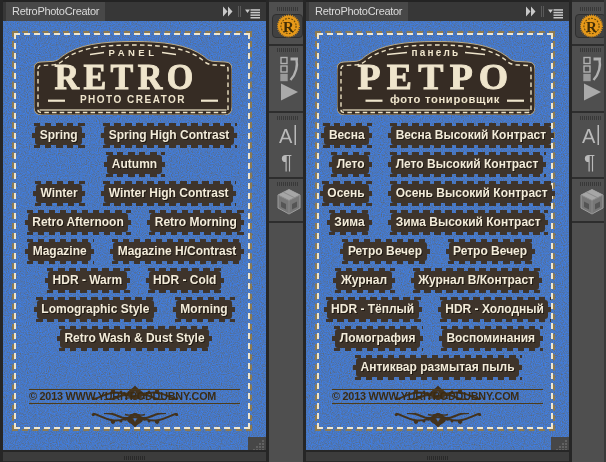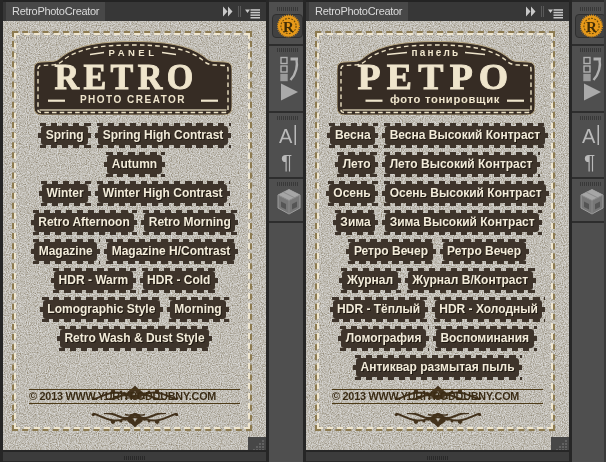--- a/index.html
+++ b/index.html
@@ -2,28 +2,28 @@
 <html><head><meta charset="utf-8">
 <style>
 html,body{margin:0;padding:0;width:606px;height:462px;background:#282828;overflow:hidden}
 body{font-family:"Liberation Sans",sans-serif;position:relative}
 .panel{position:absolute;top:0;width:303px;height:462px;background:#4f4f4f}
 #p1{left:0}#p2{left:303px}
 .edge{position:absolute;left:0;top:0;width:3px;height:462px;background:#262626;z-index:5}
 .tabbar{position:absolute;left:3px;top:0;width:263px;height:21px;background:#373737;border-top:2px solid #232323;box-sizing:border-box;z-index:3}
 .tab{position:absolute;left:3px;top:0;height:19px;background:#484848;color:#dadada;font-weight:normal;font-size:11px;line-height:19px;padding:0 6px;letter-spacing:-0.3px}
 .tabicons{position:absolute;right:5px;top:0;height:19px}
-.content{position:absolute;left:3px;top:21px;width:263px;height:429px;background:#e5e5e5;overflow:hidden}
+.content{position:absolute;left:3px;top:21px;width:263px;height:429px;background:#3b82f6;overflow:hidden}
 .noise{position:absolute;left:0;top:0}
 .frameD{position:absolute;left:9px;top:10px;width:240px;height:400px;border:2px dashed #8c7a50;box-sizing:border-box}
 .frameL{position:absolute;left:11px;top:12px;width:236px;height:396px;border:2px dashed #f0e7d0;box-sizing:border-box}
 .badge{position:absolute;left:31px;top:19px;will-change:transform}
 .rows{position:absolute;left:0;top:100px;width:263px}
 .row{height:29px;display:flex;justify-content:center;align-items:center}
-.btn{position:relative;background:#3e342b;border-radius:3px;color:#f3ecda;font-size:12px;font-weight:bold;line-height:19px;height:19px;padding:0 4.5px;letter-spacing:0px;margin:0 5px;text-shadow:1px 1px 0 rgba(15,10,5,0.65);white-space:nowrap}
+.btn{position:relative;background:#3e342b;border-radius:3px;color:#f3ecda;font-size:12px;font-weight:bold;line-height:19px;height:19px;padding:0 4.5px;letter-spacing:0px;margin:0 11px;text-shadow:1px 1px 0 rgba(15,10,5,0.65);white-space:nowrap}
 .btn::before{content:"";position:absolute;left:-3px;top:-3px;right:-3px;bottom:-3px;z-index:1;background-image:repeating-linear-gradient(90deg,#3e342b 0 6.5px,rgba(0,0,0,0) 6.5px 11px),repeating-linear-gradient(90deg,#3e342b 0 6.5px,rgba(0,0,0,0) 6.5px 11px),linear-gradient(180deg,rgba(0,0,0,0) 0 10px,#3e342b 10px 15px,rgba(0,0,0,0) 15px 100%),linear-gradient(180deg,rgba(0,0,0,0) 0 10px,#3e342b 10px 15px,rgba(0,0,0,0) 15px 100%);background-size:100% 3px,100% 3px,3px 100%,3px 100%;background-position:2px 0,2px 100%,0 0,100% 0;background-repeat:no-repeat}
 .orn{position:absolute;left:50%;transform:translateX(-50%)}
 .orntop{top:364px}
 .ornbot{top:392px}
 .copy{position:absolute;left:26px;top:368px;width:211px;border-top:1.5px solid #4d3b18;border-bottom:1.5px solid #4d3b18;font-size:10.8px;font-weight:bold;line-height:13px;text-align:left;color:#3a2b14;letter-spacing:-0.2px;padding:0;white-space:nowrap}
 .grip{position:absolute;left:245px;top:416px;width:18px;height:13px;background:#474747}
 .bottombar{position:absolute;left:3px;top:450px;width:263px;height:12px;background:#3c3c3c;border-top:2px solid #262626;box-sizing:border-box;box-shadow:inset 0 -1px 0 #2a2a2a}
 .bgrip{position:absolute;left:121px;top:4px;width:22px;height:4px;background:repeating-linear-gradient(90deg,#292929 0 1px,transparent 1px 2px)}
 .strip{position:absolute;left:266px;top:0;width:37px;height:462px;background:#4f4f4f;border-left:3px solid #262626;box-sizing:border-box;z-index:4}
 .sgrip{position:absolute;left:8px;width:21px;height:4px;background:repeating-linear-gradient(90deg,#383838 0 1px,transparent 1px 2px)}

